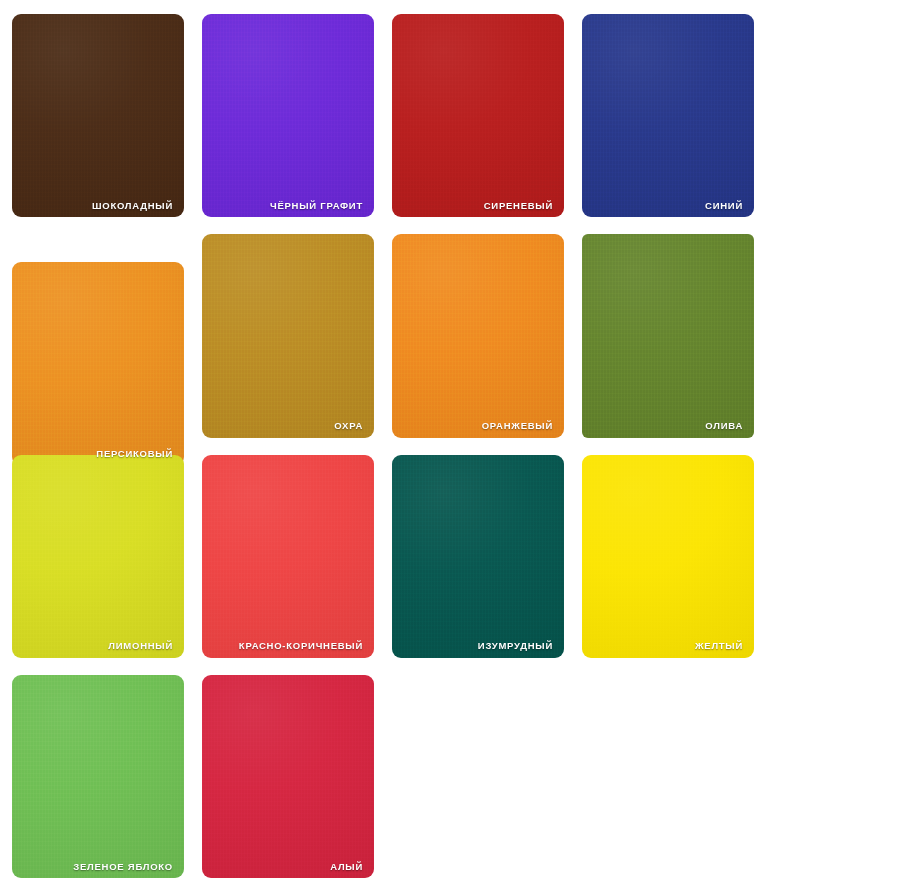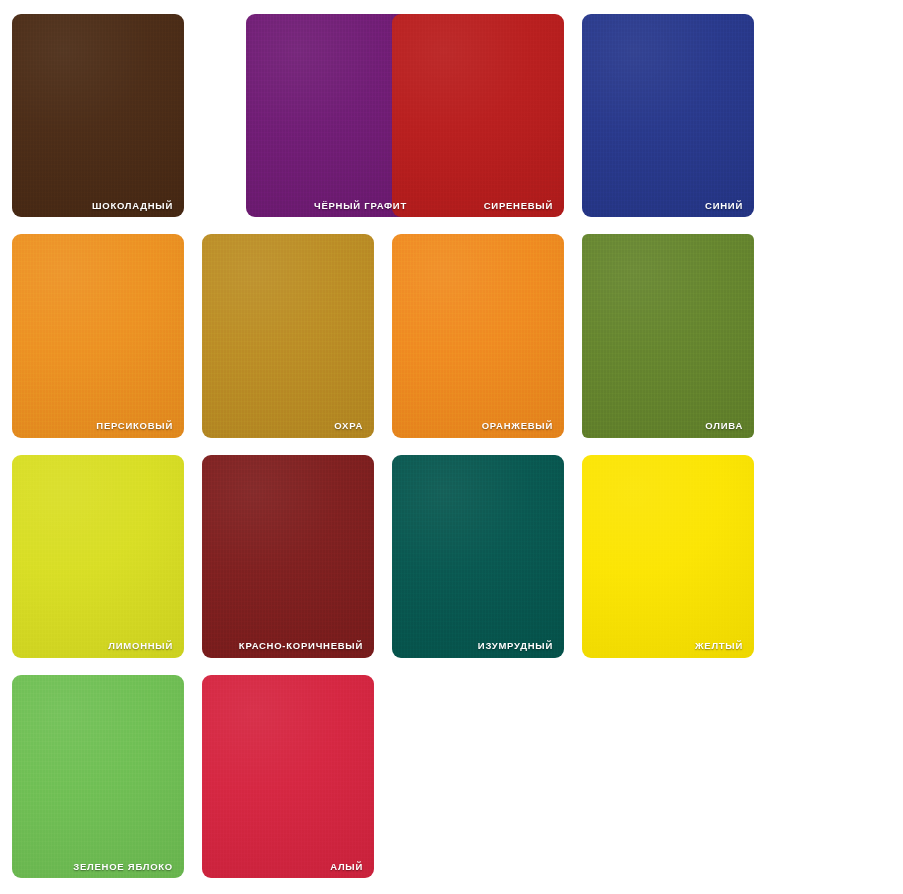--- a/index.html
+++ b/index.html
@@ -87,36 +87,36 @@
 </style>
 </head>
 <body>
 
 <main id="palette-grid" style="background: rgb(255, 255, 255);">
     <div class="swatch" title="ШОКОЛАДНЫЙ" style="background-color: rgb(74, 42, 20);">
       <span class="sheen"></span>
       <span class="texture"></span>
       <span class="swatch-label" style="color: rgb(255, 255, 255);">ШОКОЛАДНЫЙ</span>
     </div>
-    <div class="swatch" title="ЧЁРНЫЙ ГРАФИТ" style="background-color: #701a75; margin-left: 44px;">
+    <div class="swatch" title="ЧЁРНЫЙ ГРАФИТ" style="background-color: #6d28d9;">
       <span class="sheen"></span>
       <span class="texture"></span>
       <span class="swatch-label" style="color: rgb(255, 255, 255);">ЧЁРНЫЙ ГРАФИТ</span>
     </div>
     <div class="swatch" title="СИРЕНЕВЫЙ" style="background-color: #b91c1c;">
       <span class="sheen"></span>
       <span class="texture"></span>
       <span class="swatch-label" style="color: rgb(255, 255, 255);">СИРЕНЕВЫЙ</span>
     </div>
     <div class="swatch" title="СИНИЙ" style="background-color: rgb(38, 55, 140);">
       <span class="sheen"></span>
       <span class="texture"></span>
       <span class="swatch-label" style="color: rgb(255, 255, 255);">СИНИЙ</span>
     </div>
-    <div class="swatch" title="ПЕРСИКОВЫЙ" style="background-color: rgb(237, 146, 32);">
+    <div class="swatch" title="ПЕРСИКОВЫЙ" style="background-color: rgb(237, 146, 32); margin-top: 28px;">
       <span class="sheen"></span>
       <span class="texture"></span>
       <span class="swatch-label" style="color: rgb(255, 255, 255);">ПЕРСИКОВЫЙ</span>
     </div>
     <div class="swatch" title="ОХРА" style="background-color: rgb(188, 142, 35);">
       <span class="sheen"></span>
       <span class="texture"></span>
       <span class="swatch-label" style="color: rgb(255, 255, 255);">ОХРА</span>
     </div>
     <div class="swatch" title="ОРАНЖЕВЫЙ" style="background-color: rgb(240, 140, 30); text-align: right;">
@@ -127,21 +127,21 @@
     <div class="swatch" title="ОЛИВА" style="background-color: rgb(101, 134, 44); border-radius: 6px;">
       <span class="sheen"></span>
       <span class="texture"></span>
       <span class="swatch-label" style="color: rgb(255, 255, 255);">ОЛИВА</span>
     </div>
     <div class="swatch" title="ЛИМОННЫЙ" style="background-color: rgb(217, 222, 34);">
       <span class="sheen"></span>
       <span class="texture"></span>
       <span class="swatch-label" style="color: rgb(255, 255, 255);">ЛИМОННЫЙ</span>
     </div>
-    <div class="swatch" title="КРАСНО-КОРИЧНЕВЫЙ" style="background-color: #7f1d1d;">
+    <div class="swatch" title="КРАСНО-КОРИЧНЕВЫЙ" style="background-color: #ef4444;">
       <span class="sheen"></span>
       <span class="texture"></span>
       <span class="swatch-label" style="color: rgb(255, 255, 255);">КРАСНО-КОРИЧНЕВЫЙ</span>
     </div>
     <div class="swatch" title="ИЗУМРУДНЫЙ" style="background-color: rgb(5, 87, 79);">
       <span class="sheen"></span>
       <span class="texture"></span>
       <span class="swatch-label" style="color: rgb(255, 255, 255);">ИЗУМРУДНЫЙ</span>
     </div>
     <div class="swatch" title="ЖЕЛТЫЙ" style="background-color: rgb(252, 229, 0);">

